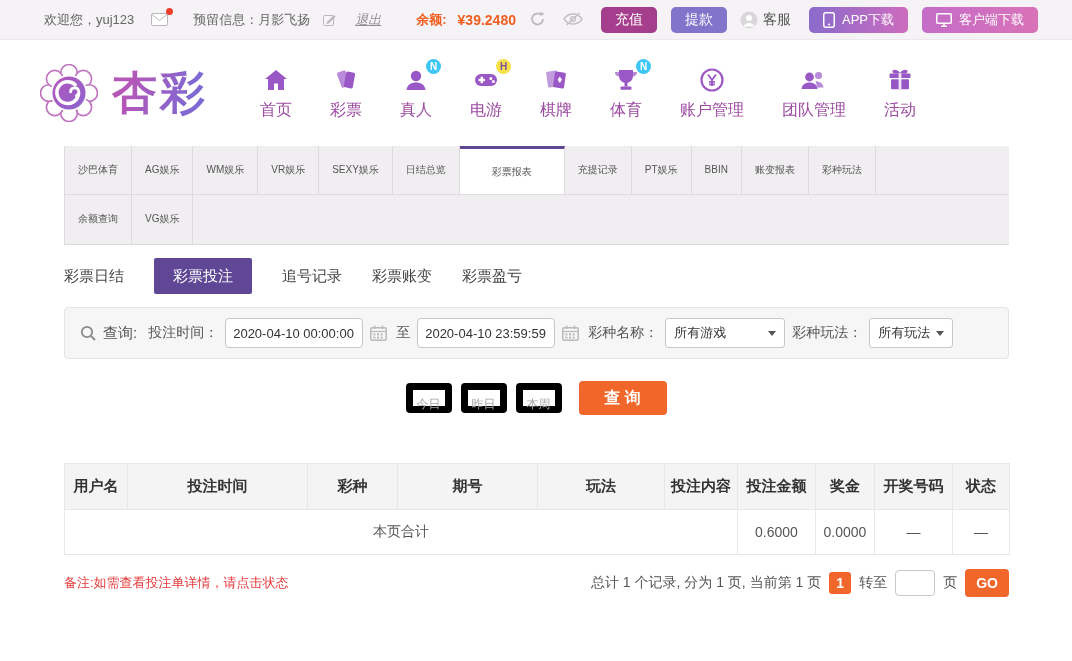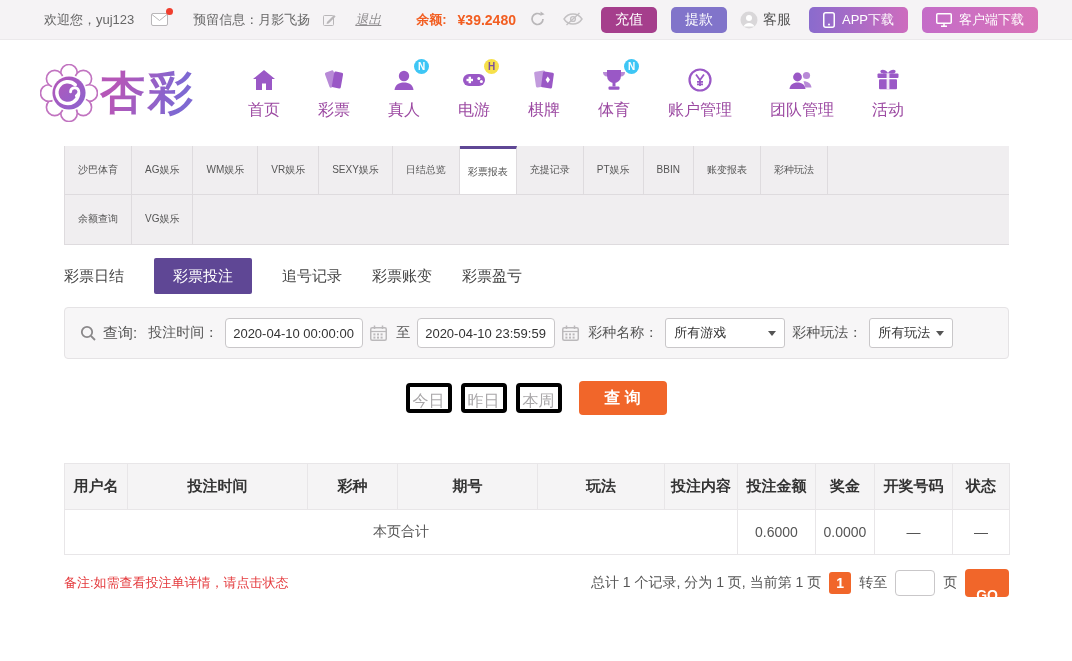--- a/index.html
+++ b/index.html
@@ -24,21 +24,21 @@
     height: 26px; border-radius: 5px; color: #fff; font-size: 13px;
     display: inline-flex; align-items: center; padding: 0 14px; cursor: pointer; margin-left: 5px; gap: 7px;
   }
   .btn-deposit  { background: var(--deposit-magenta,#a53e8c); font-size: 14px; }
   .btn-withdraw { background: var(--withdraw-purple,#8174ca); font-size: 14px; }
   .btn-app      { background: linear-gradient(90deg,#8a6bcd,#cd6cbe); }
   .btn-client   { background: linear-gradient(90deg,#c46cc8,#d973b8); }
   .service { display: flex; align-items: center; gap: 5px; color: #555; font-size: 14px; margin: 0 4px; cursor: pointer; }
   
   .header { height: 106px; display: flex; align-items: center; padding-left: 40px; background: #fff; }
-  .logo { display: flex; align-items: center; gap: 2px; cursor: pointer; text-align: right; }
+  .logo { display: flex; align-items: center; gap: 14px; cursor: pointer; text-align: right; }
   .brand-text {
     font-size: 45px; font-weight: bold; letter-spacing: 3px;
     background: linear-gradient(105deg,#b557b8 20%,#7e68d2 80%);
     -webkit-background-clip: text; background-clip: text; color: transparent;
   }
   .nav { display: flex; gap: 38px; margin-left: 52px; }
   .nav-item { display: flex; flex-direction: column; align-items: center; gap: 5px; cursor: pointer; }
   .nav-icon { position: relative; width: 32px; height: 30px; display: flex; align-items: center; justify-content: center; }
   .nav-label { font-size: 16px; color: var(--nav-purple,#9c4aa2); white-space: nowrap; }
   .badge {
@@ -48,21 +48,21 @@
   .badge.n { background: var(--badge-blue,#3ec6f5); color: #fff; }
   .badge.h { background: var(--badge-yellow,#f6e04a); color: #7a4ea0; }
   
   .tabstrip { width: 945px; margin-left: 64px; background: #f0eef0; border-left: 1px solid #dedbde; border-bottom: 1px solid #dedbde; }
   .tabrow { display: flex; height: 49px; }
   .tabrow.first { border-bottom: 1px solid #dedbde; }
   .tab {
     padding: 0 13px; line-height: 48px; font-size: 10px; color: #555;
     border-right: 1px solid #dedbde; cursor: pointer; white-space: nowrap;
   }
-  .tab.active { background: #fff; border-top: 3px solid var(--brand-purple,#5f4795); line-height: 45px; padding: 0 8px; }
+  .tab.active { background: #fff; border-top: 3px solid var(--brand-purple,#5f4795); line-height: 45px; padding: 0 32px; }
   
   .subtabs { width: 945px; margin: 13px 0 0 64px; display: flex; align-items: center; gap: 30px; }
   .subtab { height: 36px; line-height: 36px; font-size: 15px; color: #444; cursor: pointer; white-space: nowrap; }
   .subtab.active { background: var(--brand-purple,#5f4795); color: #fff; padding: 0 19px; border-radius: 2px; }
   
   .searchbox {
     width: 945px; margin: 13px 0 0 64px; height: 52px; background: #f7f6f7;
     border: 1px solid #e5e3e5; border-radius: 4px; display: flex; align-items: center;
     padding: 0 15px; gap: 7px; font-size: 14px; color: #555;
   }
@@ -78,21 +78,21 @@
     height: 30px; border: 1px solid #c9c7c9; border-radius: 3px; background: #fff;
     display: flex; align-items: center; justify-content: space-between; padding: 0 8px;
     font-size: 13px; color: #333; cursor: pointer;
   }
   .sel-lottery { width: 120px; } .sel-play { width: 84px; }
   .caret { width: 0; height: 0; border-left: 4px solid transparent; border-right: 4px solid transparent; border-top: 5px solid #555; }
   
   .quickrow { margin-top: 22px; display: flex; justify-content: center; align-items: center; gap: 9px; }
   .ghostbtn {
     width: 46px; height: 30px; line-height: 28px; text-align: center; background: #fff;
-    border: 4px solid #000000; border-radius: 4px; color: #a9a7a9; font-size: 16px; cursor: pointer;
+    border: 7px solid #000000; border-radius: 4px; color: #a9a7a9; font-size: 12px; cursor: pointer;
   }
   .querybtn {
     width: 88px; height: 34px; line-height: 34px; text-align: center; border-radius: 4px;
     background: var(--accent-orange,#f1662a); color: #fff; font-size: 16px; font-weight: bold;
     margin-left: 8px; cursor: pointer;
   }
   
   .datatable {
     width: 945px; margin: 48px 0 0 64px; border-collapse: collapse; table-layout: fixed;
     font-size: 14px; color: #555;
@@ -103,21 +103,21 @@
   
   .footerrow { width: 945px; margin: 14px 0 0 64px; display: flex; align-items: center; }
   .note { color: var(--note-red,#e4393c); font-size: 13px; }
   .pag { margin-left: auto; display: flex; align-items: center; gap: 8px; font-size: 14px; color: #555; }
   .pagebox {
     min-width: 22px; height: 22px; line-height: 22px; text-align: center; padding: 0 2px;
     background: var(--accent-orange,#f1662a); color: #fff; border-radius: 3px; font-weight: bold; cursor: pointer;
   }
   .goto-input { width: 40px; height: 26px; }
   .gobtn {
-    height: 28px; line-height: 28px; padding: 12px 11px; border-radius: 4px;
+    height: 28px; line-height: 28px; padding: 0 11px; border-radius: 4px;
     background: var(--accent-orange,#f1662a); color: #fff; font-weight: bold; font-size: 14px; cursor: pointer;
   }
 </style>
 </head>
 <body>
 
 <div class="topbar">
   <span>欢迎您，yuj123</span>
   <span class="mail-wrap">
     <svg width="17" height="13">

